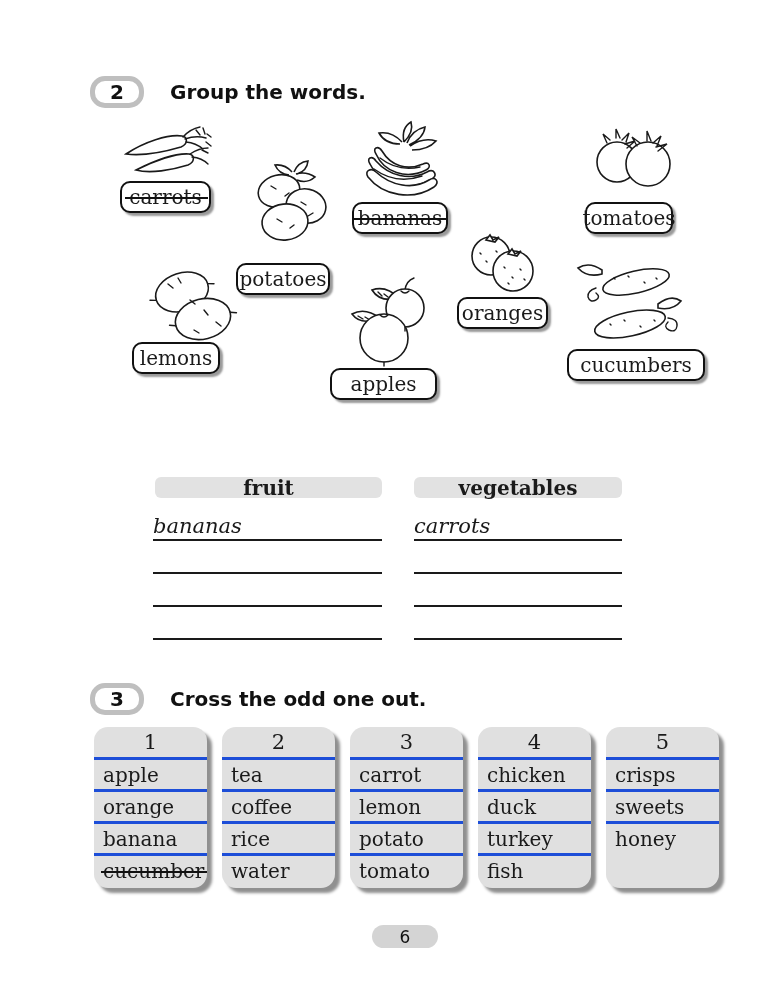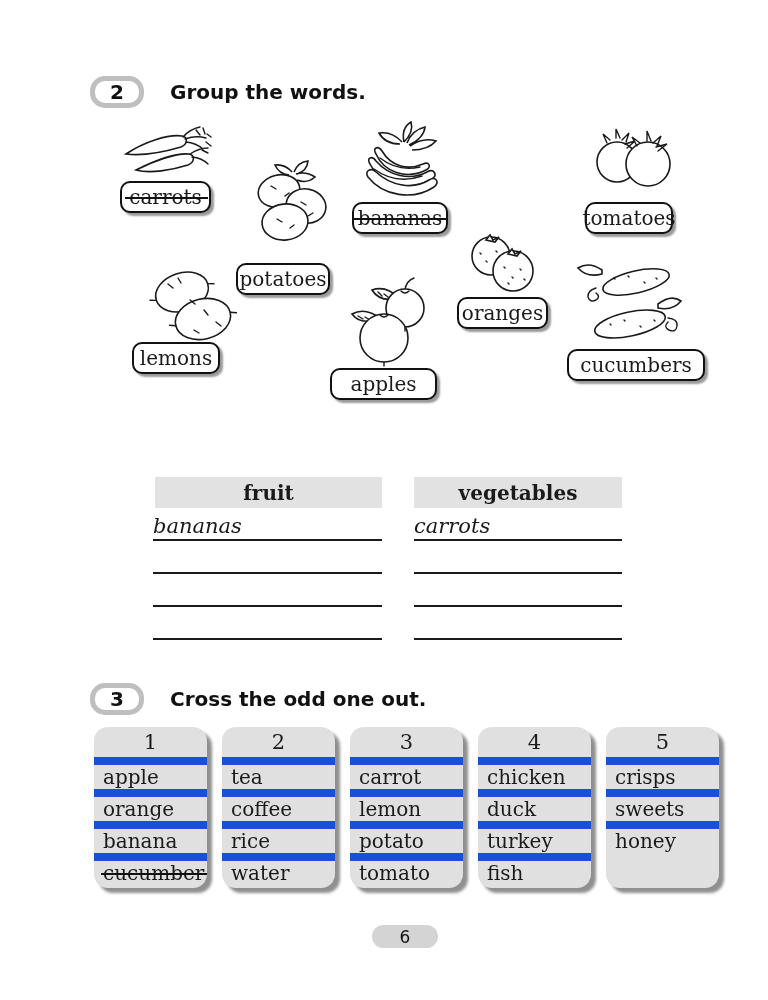--- a/index.html
+++ b/index.html
@@ -36,44 +36,44 @@
     font-size:20px;
   }
   .crossed { position:relative; }
   .crossed::after {
     content:""; position:absolute; left:-4px; right:-6px; top:52%;
     height:2px; background:#111;
   }
 
   
   .col-header {
-    position:absolute; height:31px; background:#e2e2e2;
+    position:absolute; height:21px; background:#e2e2e2;
     display:flex; align-items:center; justify-content:center;
-    font-weight:bold; font-size:20px;
+    font-weight:bold; font-size:20px;border-radius:6px;
   }
   .write-col { position:absolute; }
   .write-line {
     position:relative; height:33px; border-bottom:2px solid #1a1a1a;
   }
   .write-line span {
     position:absolute; left:0; bottom:1px; font-style:italic; font-size:21px;
   }
 
   
   .cards { position:absolute; left:94px; top:727px; display:flex; gap:15px; }
   .card {
     width:113px; height:161px; background:#e0e0e0; border-radius:14px;
     overflow:hidden; box-shadow:5px 5px 3px #909090;
   }
   .card-header {
     height:30px; display:flex; align-items:center; justify-content:center;
     font-size:21px;
   }
   .card-row {
-    height:32px; border-top:8px solid #1d4ed8;
+    height:32px; border-top:3px solid #1d4ed8;
     display:flex; align-items:center; padding-left:9px; font-size:20px;
   }
   .card-row .crossed::after { left:-2px; right:-8px; }
 
   
   .page-pill {
     position:absolute; left:372px; top:925px; width:66px; height:23px;
     background:#d4d4d4; border-radius:12px;
     display:flex; align-items:center; justify-content:center;
     font-family:"DejaVu Sans", sans-serif; font-size:17px; color:#111;

